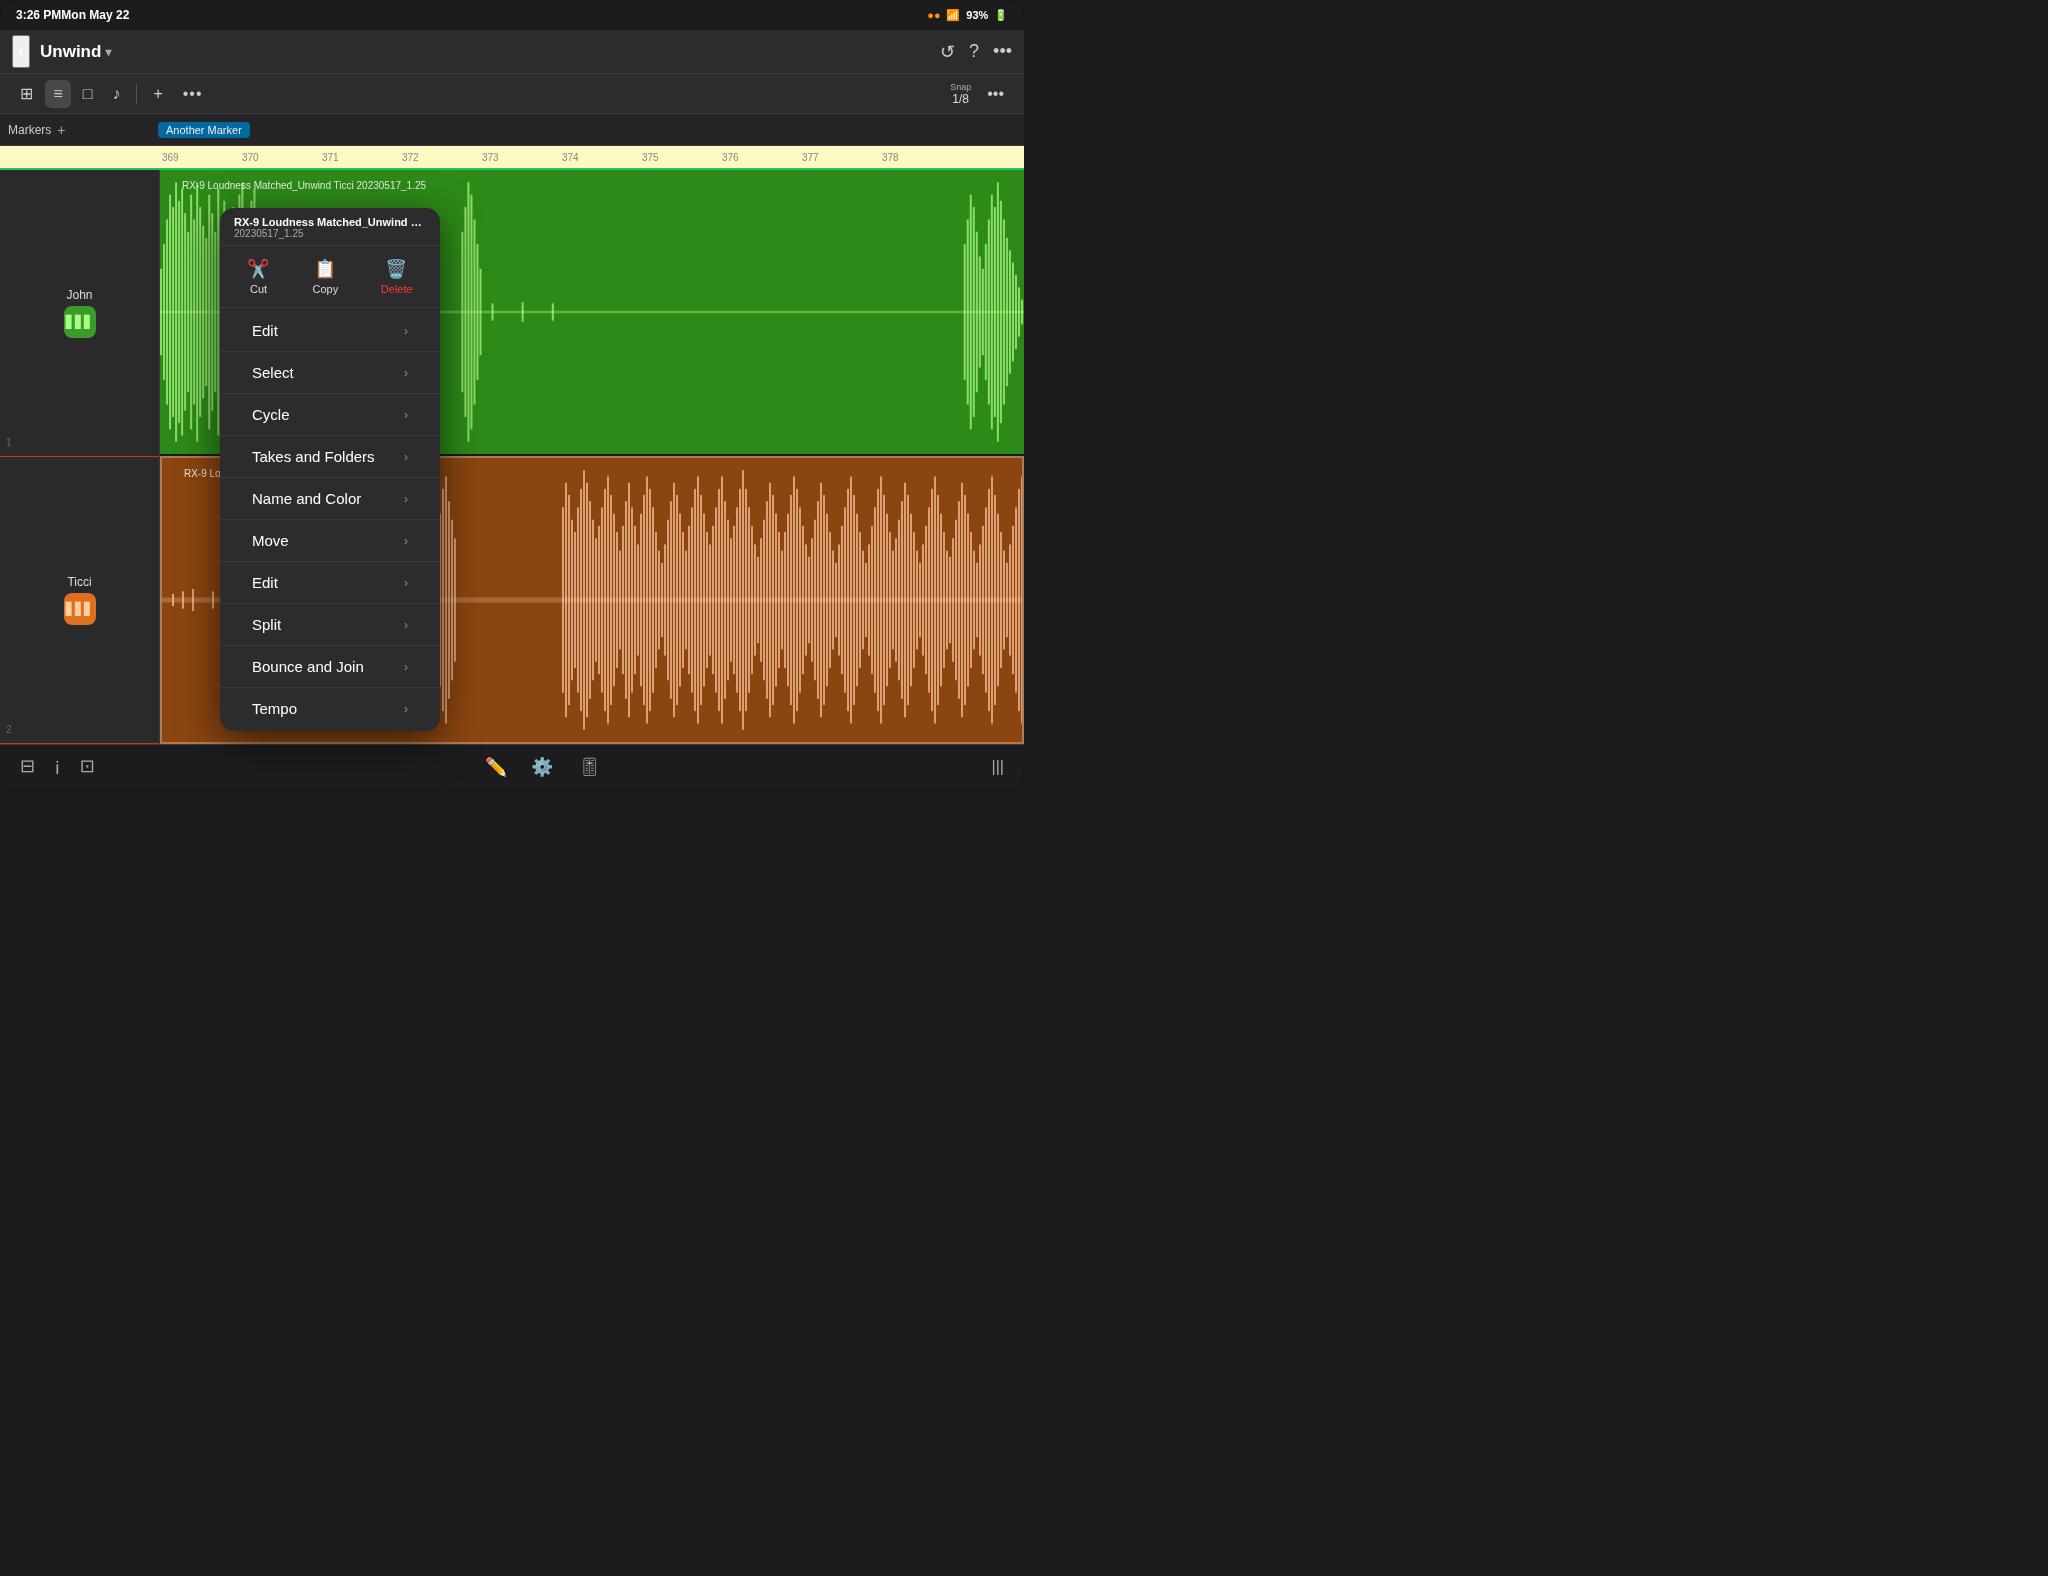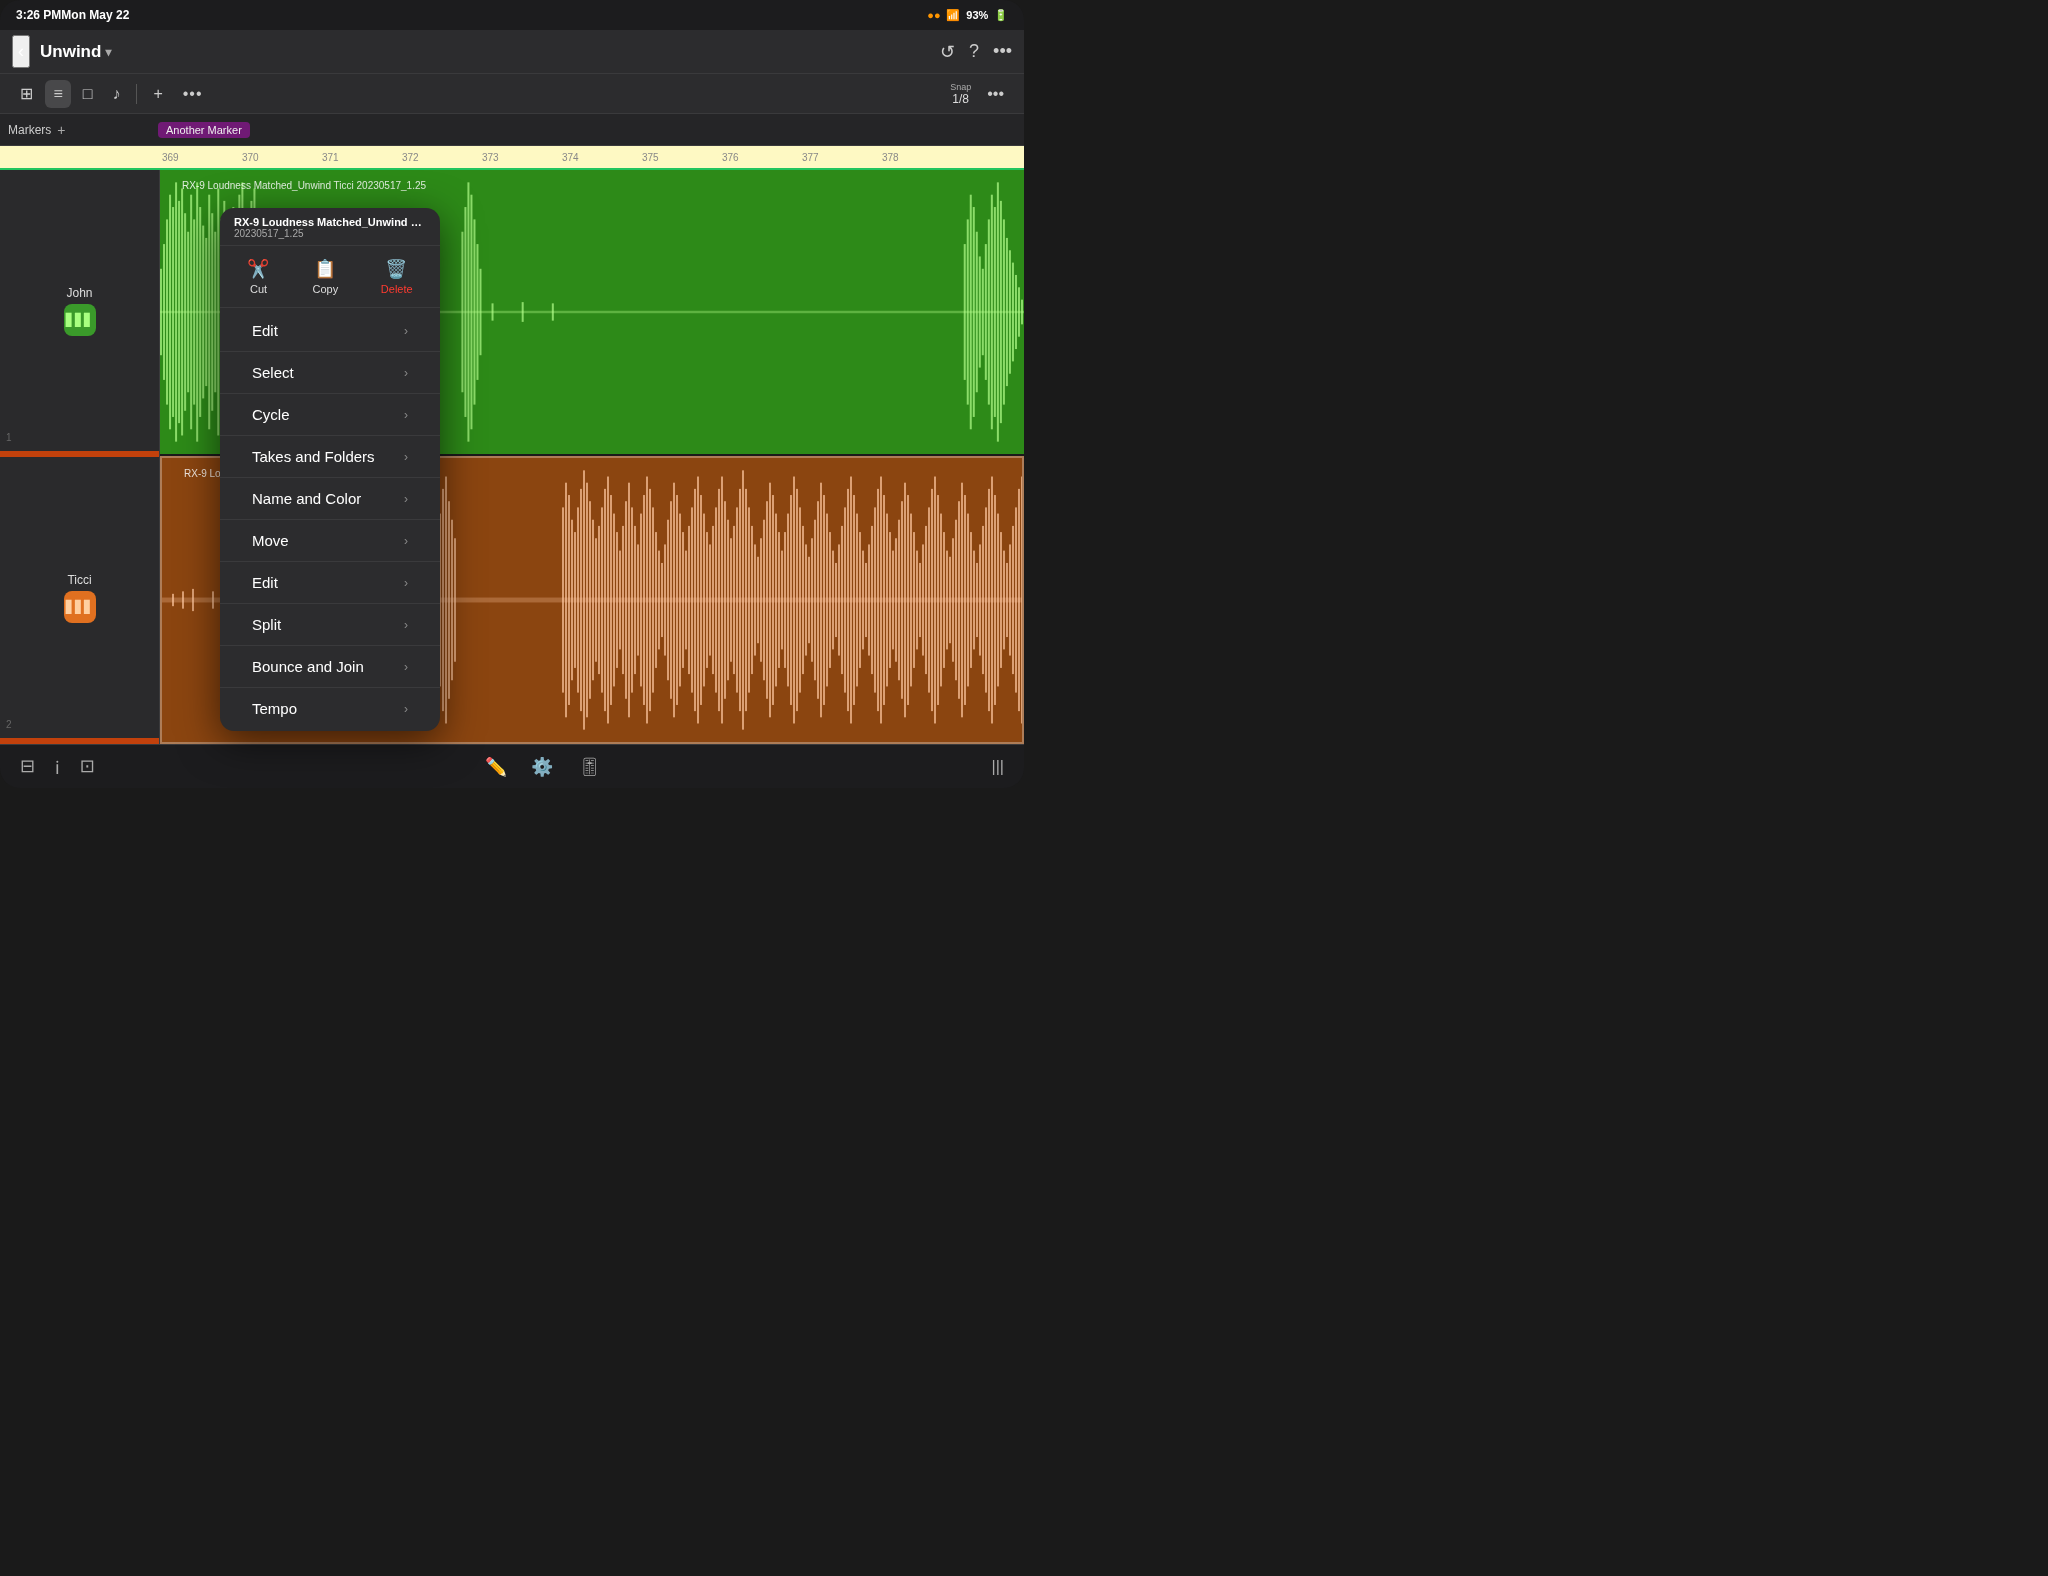--- a/index.html
+++ b/index.html
@@ -108,21 +108,21 @@
     .markers-label {
       color: #ccc;
       font-size: 12px;
       width: 140px;
       display: flex;
       align-items: center;
       gap: 6px;
     }
     .markers-add { color: #aaa; font-size: 14px; cursor: pointer; }
     .marker-chip {
-      background: #701a75;
+      background: #0369a1;
       color: #eee;
       font-size: 11px;
       padding: 2px 8px;
       border-radius: 4px;
       margin-left: 10px;
     }
 
     
     .timeline-ruler {
       height: 24px;
@@ -161,21 +161,21 @@
       flex-shrink: 0;
       display: flex;
       flex-direction: column;
     }
     .track-item {
       display: flex;
       align-items: center;
       flex-direction: column;
       justify-content: center;
       padding: 10px;
-      border-bottom: 6px solid #c2410c;
+      border-bottom: 1px solid #c2410c;
       position: relative;
     }
     .track-name {
       color: #ddd;
       font-size: 12px;
       font-weight: 500;
       margin-bottom: 4px;
     }
     .track-icon-btn {
       width: 32px;

